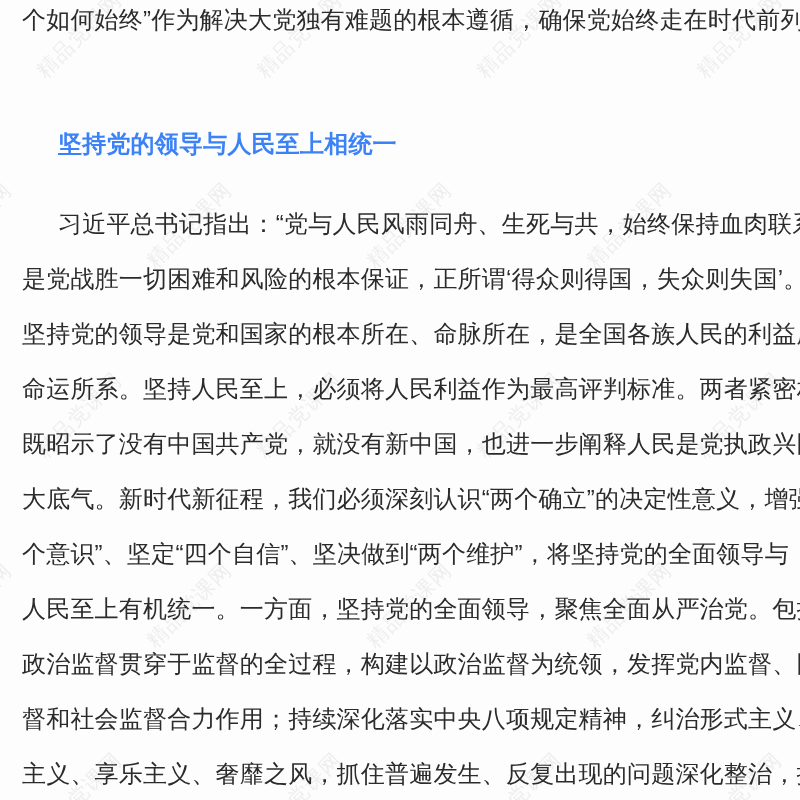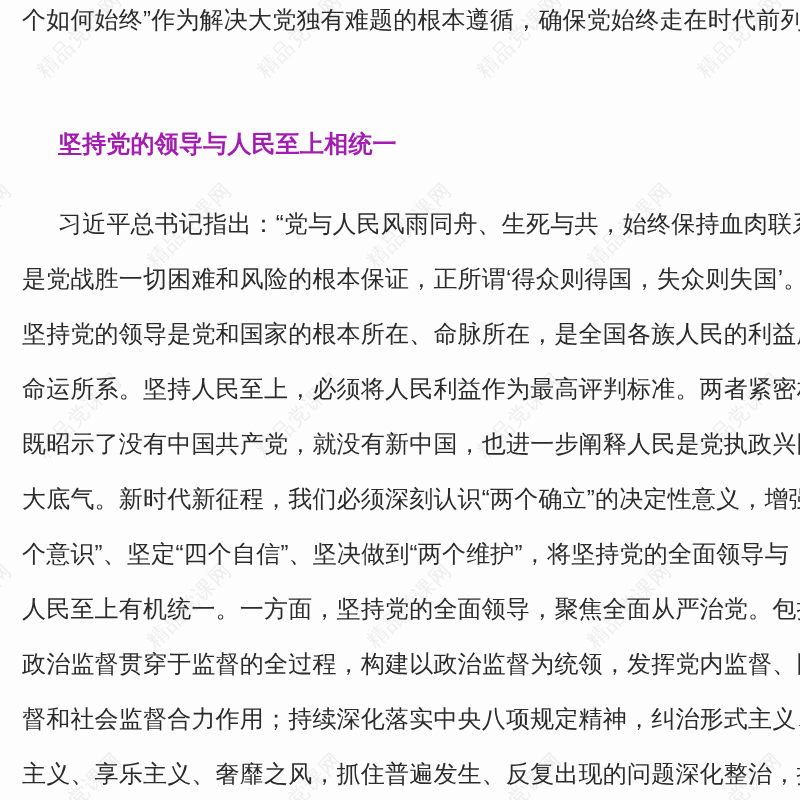--- a/index.html
+++ b/index.html
@@ -53,21 +53,21 @@
     color: #2b2b2b;
     white-space: nowrap;
     letter-spacing: 0.2px;
   }
 
   .section-heading {
     position: absolute;
     left: 58px;
     font-size: 24px;
     font-weight: bold;
-    color: #a21caf;
+    color: #3b82f6;
     line-height: 1;
     white-space: nowrap;
     letter-spacing: 0.2px;
   }
 </style>
 </head>
 <body>
 
 <div id="watermark-layer">
     <div class="watermark-mark" style="left: 40px; top: 60px; color: rgb(238, 238, 238);">精品党课网</div>

